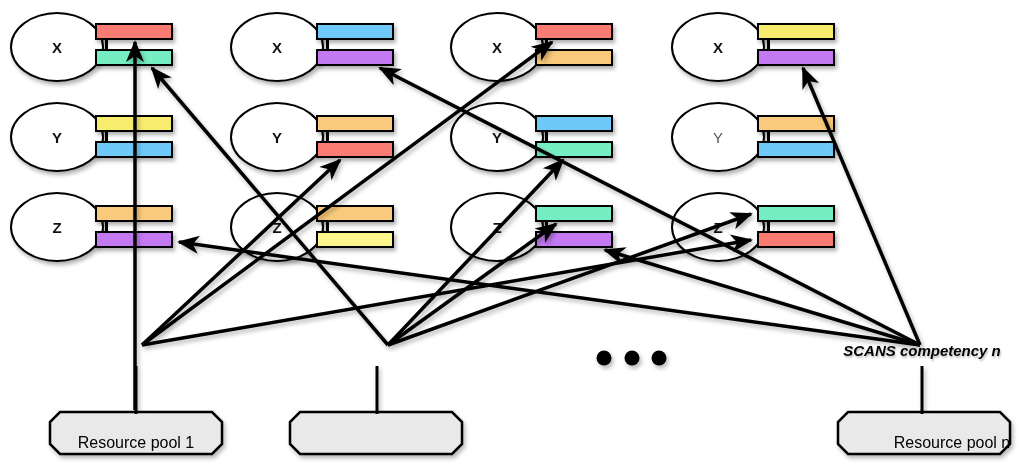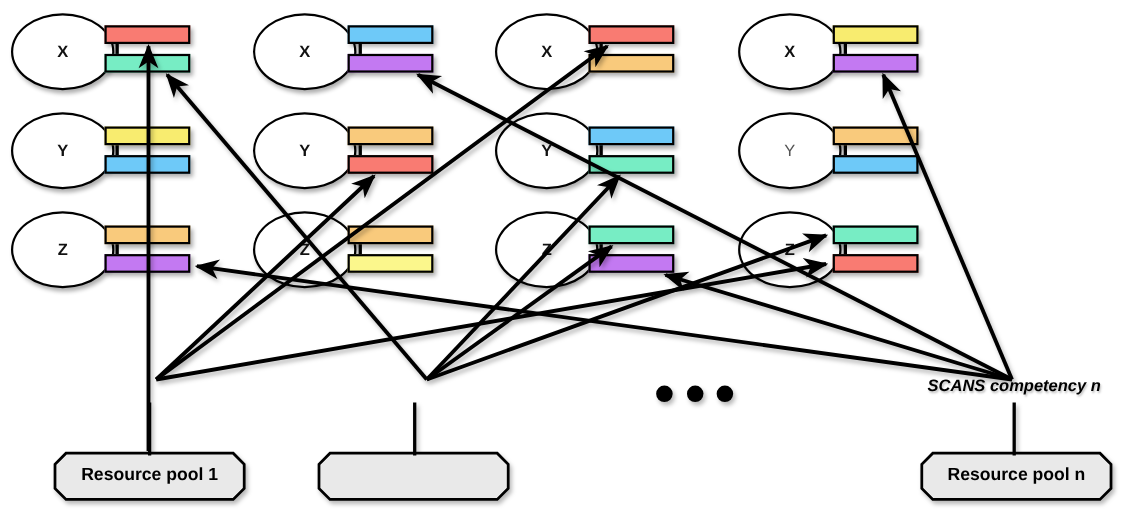--- a/index.html
+++ b/index.html
@@ -21,21 +21,21 @@
     box-shadow:2px 3px 4px rgba(0,0,0,.32);z-index:2;
   }
   .bracket{position:absolute;width:3px;background:#000;z-index:1;}
   .comp-label{
     position:absolute;transform:translateX(-50%);white-space:nowrap;
     font-style:italic;font-weight:bold;font-size:15px;color:#000;z-index:5;
     text-shadow:1px 2px 2px rgba(0,0,0,.25);
   }
   .pool-label{
     position:absolute;transform:translateX(-50%);white-space:nowrap;
-    font-weight:bold;font-size:16px;color:#000;z-index:5;
+    font-weight:normal;font-size:16px;color:#000;z-index:5;margin-top:11px;
   }
   #net{position:absolute;left:0;top:0;z-index:4;filter:drop-shadow(2px 3px 2px rgba(0,0,0,.28));}
   #net line{stroke:#000;stroke-width:3.5;}
   #net .conn{stroke-width:3;}
   #net .pool{fill:#e9e9e9;stroke:#000;stroke-width:2.5;}
 </style>
 </head>
 <body>
 
 <div id="diagram">
@@ -138,14 +138,14 @@
     <div class="bar" style="left: 757px; top: 115px; background: rgb(249, 202, 124);"></div>
     <div class="bar" style="left: 757px; top: 141px; background: rgb(110, 201, 248);"></div>
     <div class="ellipse" style="left: 671px; top: 192px;">
       <span class="xyz">Z</span>
     </div>
     <div class="bracket" style="left: 767px; top: 220px; height: 13px;"></div>
     <div class="bar" style="left: 757px; top: 205px; background: rgb(119, 237, 196);"></div>
     <div class="bar" style="left: 757px; top: 231px; background: rgb(249, 123, 114);"></div>
     <div class="comp-label" style="left: 922px; top: 342px;">SCANS competency n</div>
     <div class="pool-label" style="left: 136px; top: 423px;">Resource pool 1</div>
-    <div class="pool-label" style="left: 924px; top: 423px;">Resource pool n</div>
+    <div class="pool-label" style="left: 952px; top: 423px;">Resource pool n</div>
   </div>
 
 </body></html>

